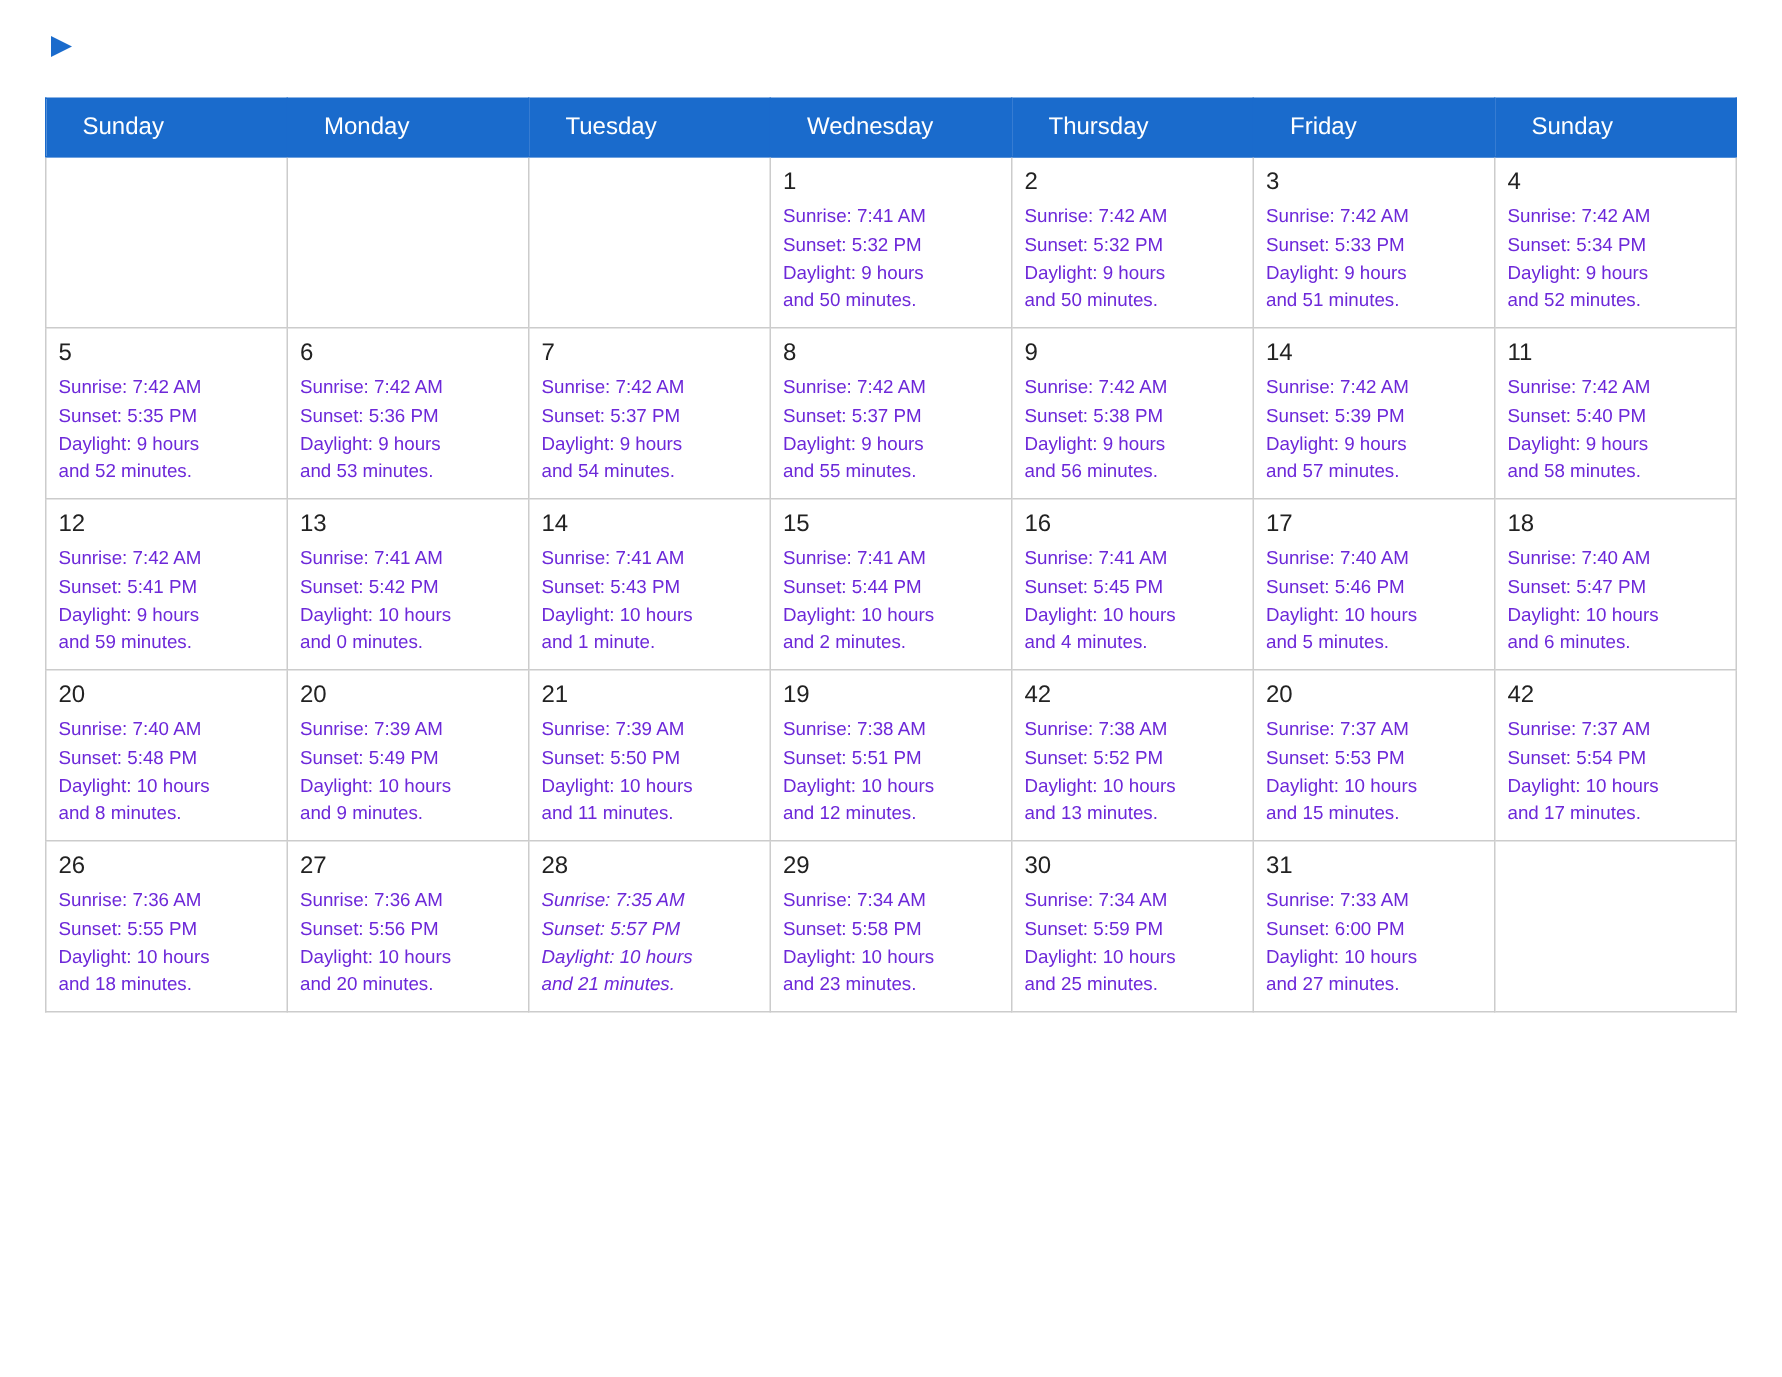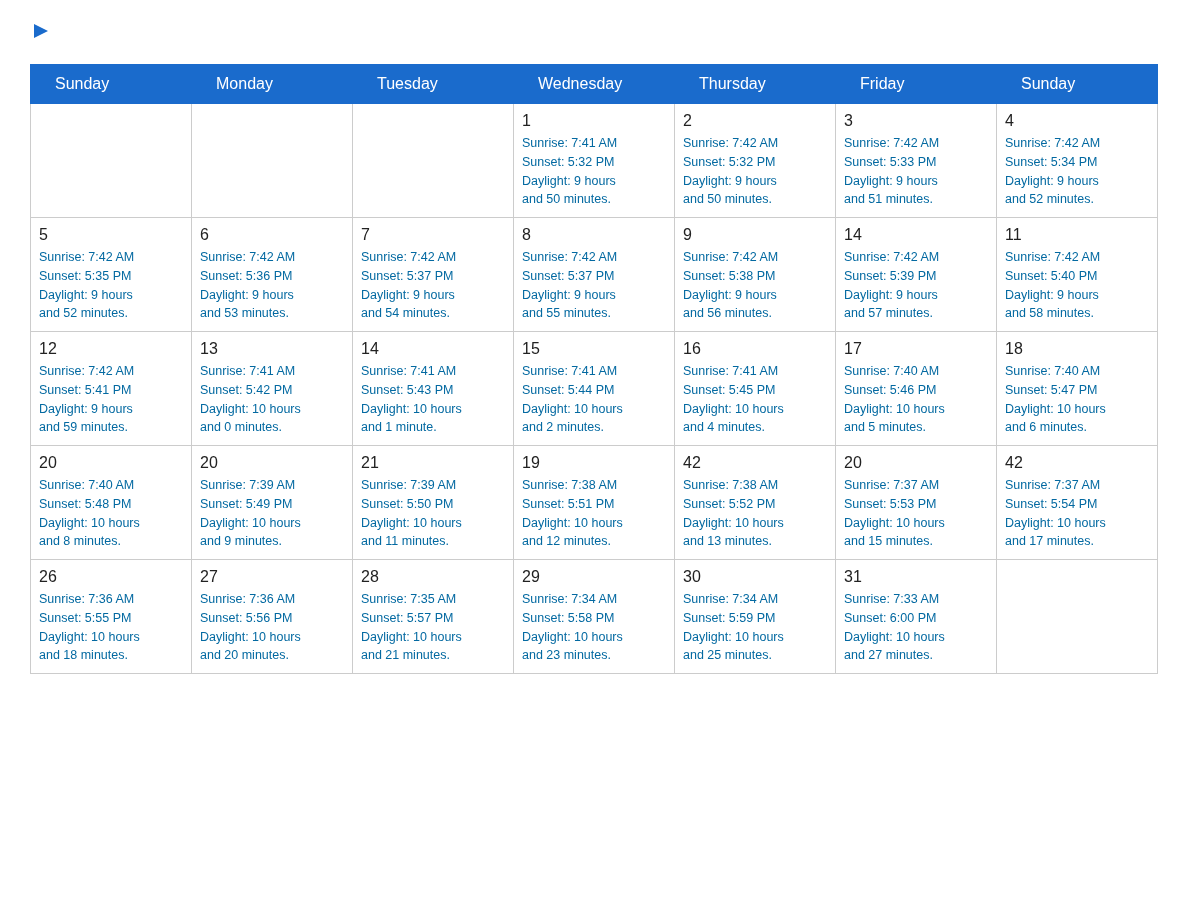--- a/index.html
+++ b/index.html
@@ -78,21 +78,21 @@
     }
     .day-number {
       font-size: 16px;
       font-weight: normal;
       color: #222;
       margin-bottom: 4px;
       display: block;
     }
     .day-info {
       font-size: 12.5px;
-      color: #0369a1;
+      color: #6d28d9;
       line-height: 1.5;
     }
     .empty-cell {
       background: #fff;
     }
     .calendar tr td {
       height: 110px;
     }
   </style>
 </head>
@@ -327,21 +327,21 @@
         </td>
         <td>
           <span class="day-number">27</span>
           <div class="day-info" style="white-space: pre-line;">Sunrise: 7:36 AM
 Sunset: 5:56 PM
 Daylight: 10 hours
 and 20 minutes.</div>
         </td>
         <td>
           <span class="day-number">28</span>
-          <div class="day-info" style="white-space: pre-line;">Sunrise: 7:35 AM
+          <div class="day-info" style="white-space: pre-line; font-style: italic;">Sunrise: 7:35 AM
 Sunset: 5:57 PM
 Daylight: 10 hours
 and 21 minutes.</div>
         </td>
         <td>
           <span class="day-number">29</span>
           <div class="day-info" style="white-space: pre-line;">Sunrise: 7:34 AM
 Sunset: 5:58 PM
 Daylight: 10 hours
 and 23 minutes.</div>

